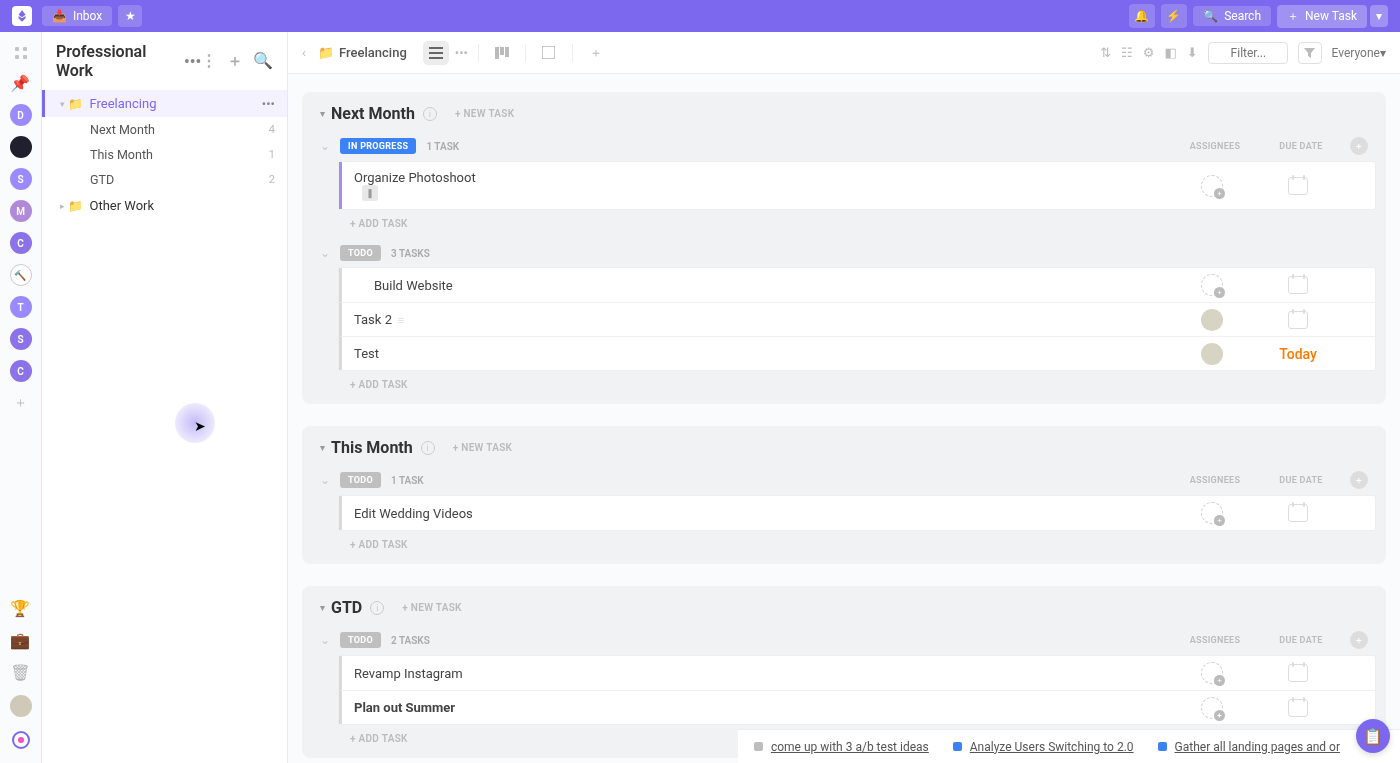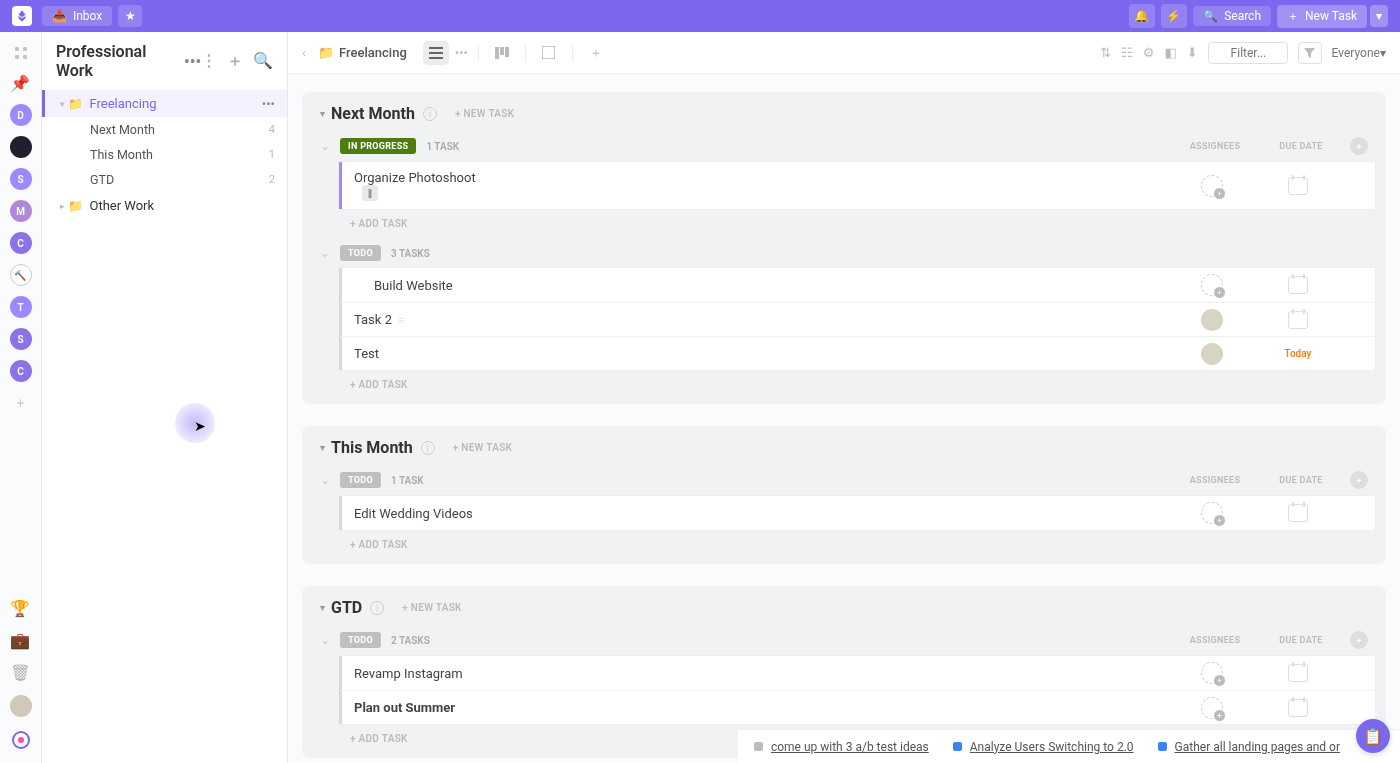--- a/index.html
+++ b/index.html
@@ -78,21 +78,21 @@
 .task-card { background:#fff; border:1px solid #eee; margin-left:26px; margin-top:2px; border-radius:3px; }
 .task-row { display:flex; align-items:center; min-height:34px; padding:0 10px 0 0; border-left:3px solid transparent; }
 .task-row + .task-row { border-top:1px solid #f0f0f0; }
 .task-row .tname { flex:1; font-size:13px; color:#444; padding:8px 12px; }
 .task-row .col { width:86px; display:flex; justify-content:center; align-items:center; }
 .task-row .assignee-empty { width:22px; height:22px; border:1.5px dashed #d0d0d0; border-radius:50%; position:relative; }
 .task-row .assignee-empty .add { position:absolute; right:-3px; bottom:-3px; width:11px; height:11px; background:#bbb; color:#fff; border-radius:50%; font-size:8px; display:flex; align-items:center; justify-content:center; }
 .task-row .avatar-img { width:22px; height:22px; border-radius:50%; background:#d8d4c4; }
 .task-row .date-empty { width:20px; height:18px; border:1.5px solid #ddd; border-radius:3px; position:relative; }
 .task-row .date-empty::before { content:""; position:absolute; top:-3px; left:3px; width:2px; height:5px; background:#ddd; border-radius:1px; box-shadow:11px 0 #ddd; }
-.task-row .date-text { font-size:10px; font-weight:500; }
+.task-row .date-text { font-size:14px; font-weight:500; }
 .task-row .extra { width:24px; }
 .task-row .extra-badge { width:16px; height:16px; background:#e8e8e8; border-radius:3px; display:flex; align-items:center; justify-content:center; font-size:9px; color:#999; margin-left:8px; }
 
 .add-task-line { margin-left:38px; padding:8px 0; font-size:10px; font-weight:600; color:#bbb; letter-spacing:.3px; cursor:pointer; }
 
 
 .ticker { position:absolute; bottom:0; right:0; height:34px; background:#fff; border-top:1px solid #eee; display:flex; align-items:center; padding:0 60px 0 16px; font-size:12px; color:#555; gap:24px; }
 .ticker .ti { display:flex; align-items:center; gap:8px; white-space:nowrap;text-decoration:underline; }
 .ticker .sq { width:9px; height:9px; border-radius:2px; }
 
@@ -272,21 +272,21 @@
   <div class="content" id="content">
       <div class="group">
         <div class="group-header">
     <span class="gchev">▾</span>
     <span class="gtitle">Next Month</span>
     <span class="ginfo">i</span>
     <span class="newtask">+ NEW TASK</span>
   </div>
         <div class="status-row">
           <span class="schev">⌄</span>
-      <span class="sbadge" style="background:#4d7c0f">IN PROGRESS</span>
+      <span class="sbadge" style="background:#3b82f6">IN PROGRESS</span>
       <span class="scount">1 TASK</span>
           <div class="colh">
             <span class="c">ASSIGNEES</span>
             <span class="c">DUE DATE</span>
             <span class="plus">＋</span>
           </div>
         </div>
         <div class="task-card">
           <div class="task-row" style="border-left-color: rgb(168, 139, 240);">
             <div class="tname">Organize Photoshoot<span class="extra-badge">❚</span></div>

